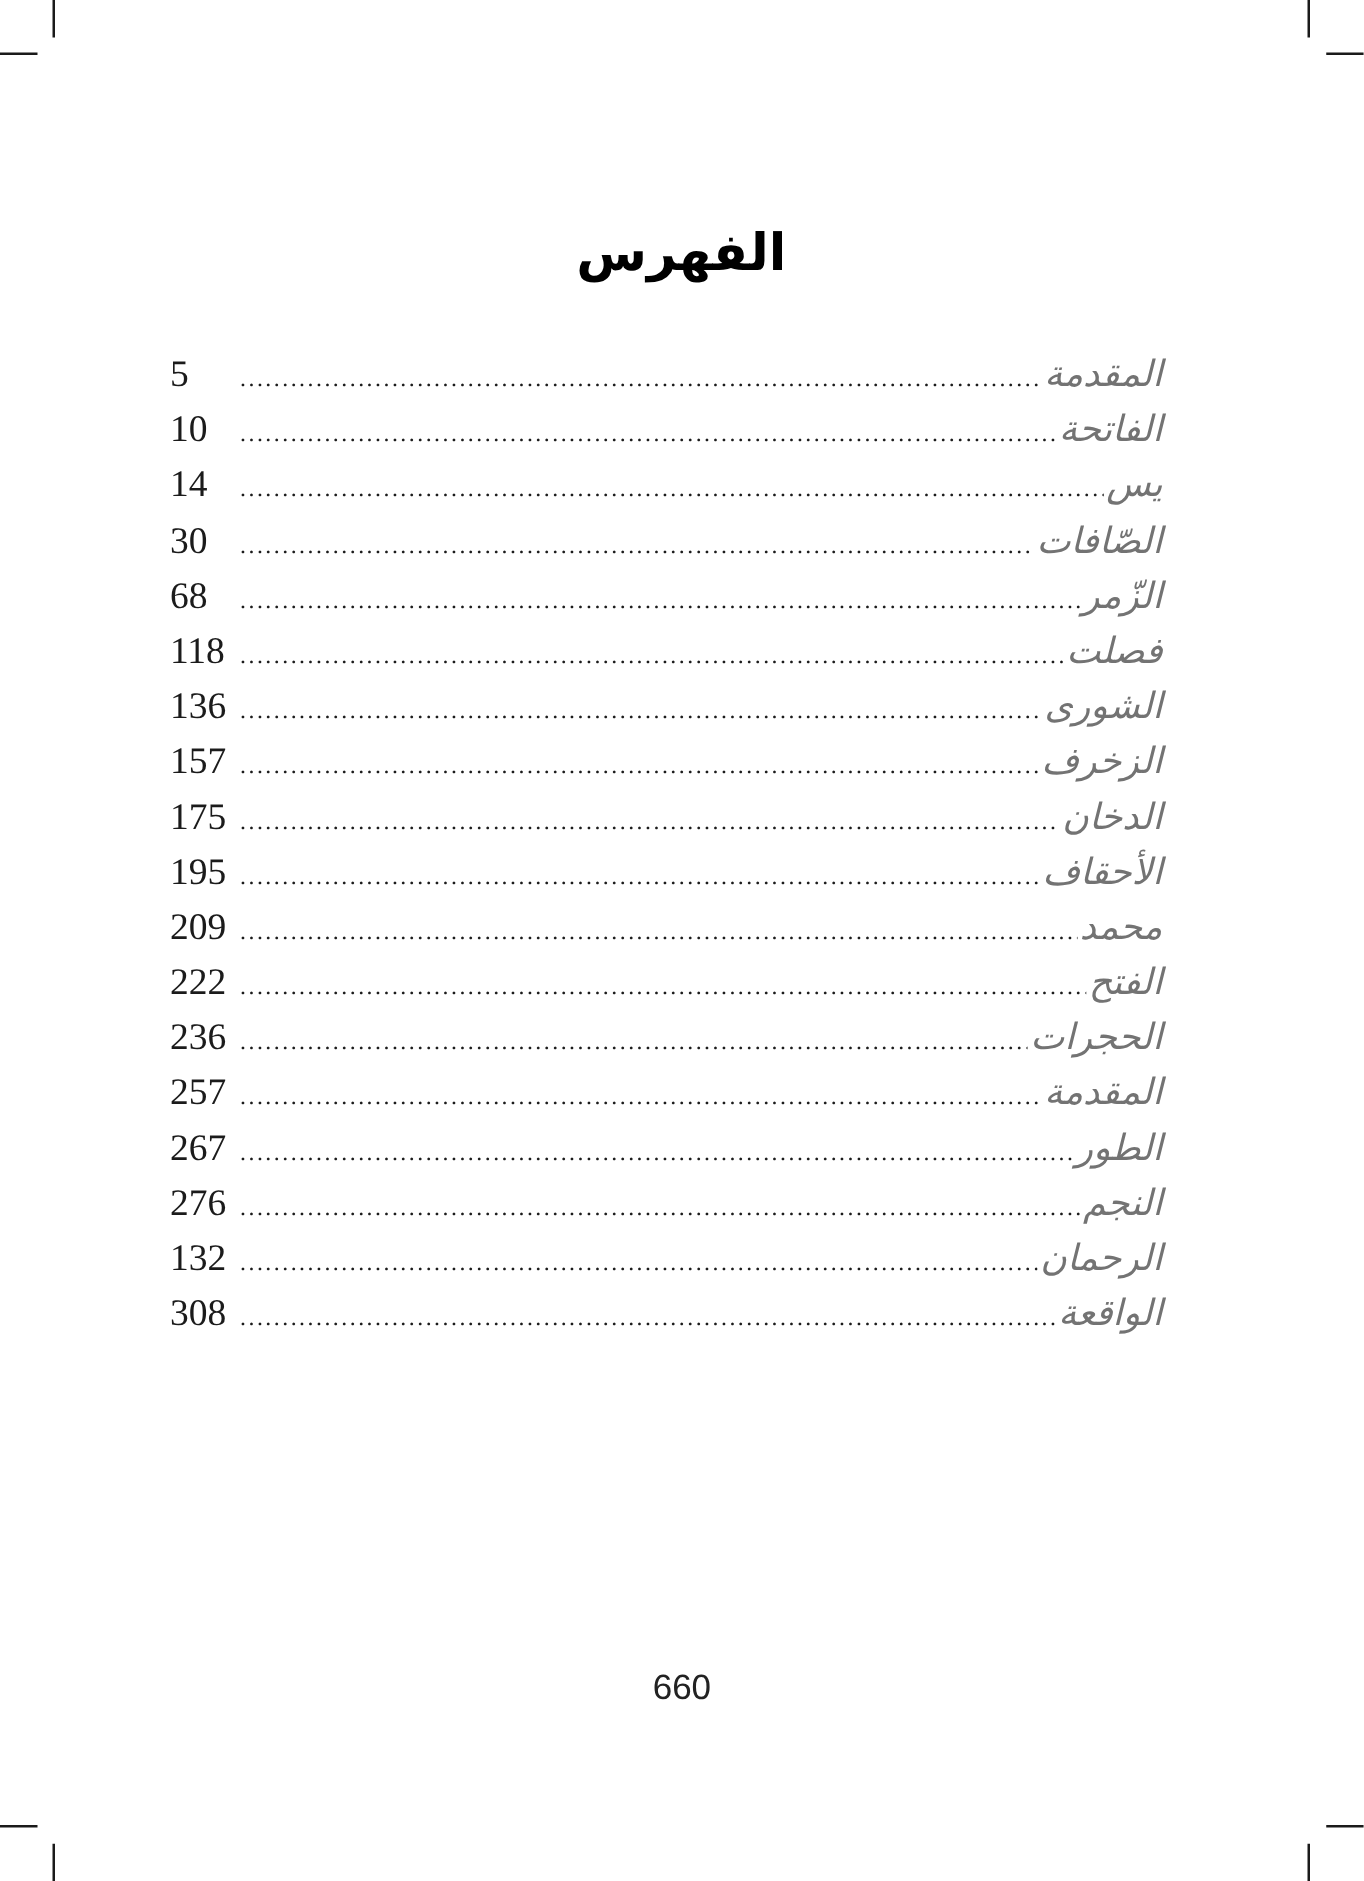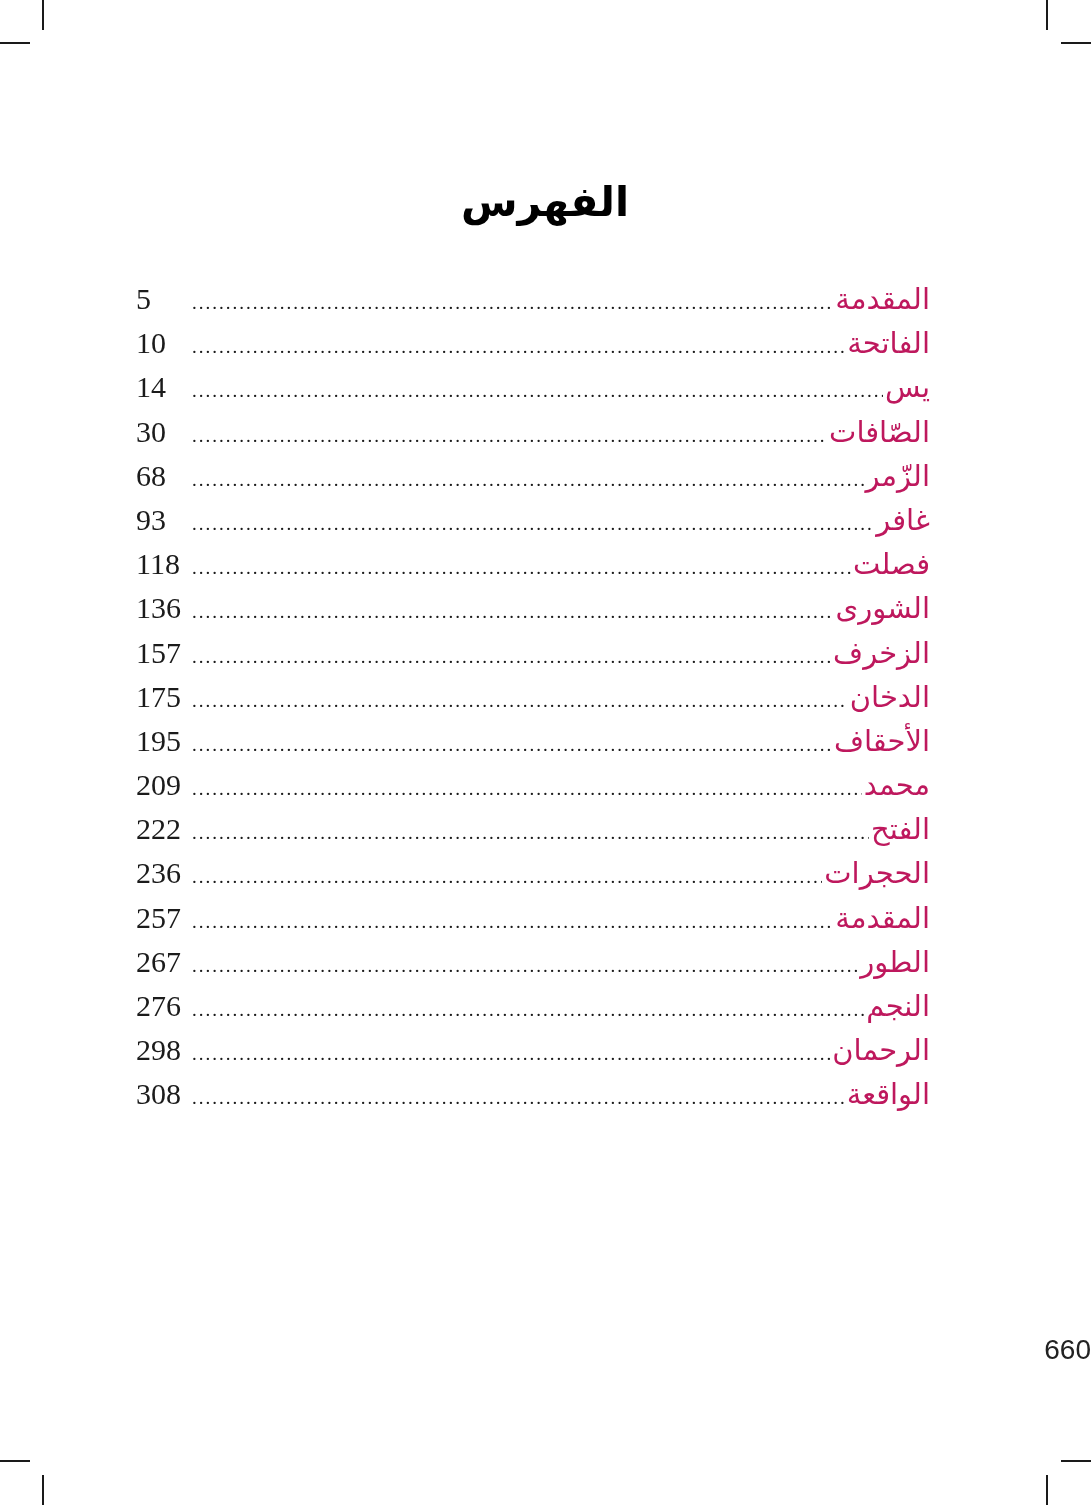--- a/index.html
+++ b/index.html
@@ -67,28 +67,29 @@
   }
   .dots::after {
     content: "........................................................................................................................................................................";
   }
   .label {
     flex: 0 0 auto;
     direction: rtl;
     white-space: nowrap;
     font-size: 29px;
     line-height: 44.2px;
-    color: #be185d;
+    color: #737373;
+    font-style: italic;
   }
 
   .folio {
     position: absolute;
     left: 0; top: 1334px;
     width: 1091px;
-    text-align: right;
+    text-align: center;
     font-family: "Liberation Sans", sans-serif;
     font-size: 28px;
     color: #222222;
   }
 </style>
 </head>
 <body>
 
 <div class="page">
 
@@ -128,25 +129,20 @@
     <span class="label">الصّافات</span>
   </div>
 
 
   <div class="row">
     <span class="pagenum">68</span>
     <span class="dots"></span>
     <span class="label">الزّمر</span>
   </div>
 
-  <div class="row">
-    <span class="pagenum">93</span>
-    <span class="dots"></span>
-    <span class="label">غافر</span>
-  </div>
 
   <div class="row">
     <span class="pagenum">118</span>
     <span class="dots"></span>
     <span class="label">فصلت</span>
   </div>
 
   <div class="row">
     <span class="pagenum">136</span>
     <span class="dots"></span>
@@ -204,21 +200,21 @@
   </div>
 
   <div class="row">
     <span class="pagenum">276</span>
     <span class="dots"></span>
     <span class="label">النجم</span>
   </div>
 
 
   <div class="row">
-    <span class="pagenum">298</span>
+    <span class="pagenum">132</span>
     <span class="dots"></span>
     <span class="label">الرحمان</span>
   </div>
 
   <div class="row">
     <span class="pagenum">308</span>
     <span class="dots"></span>
     <span class="label">الواقعة</span>
   </div>
 </div>

